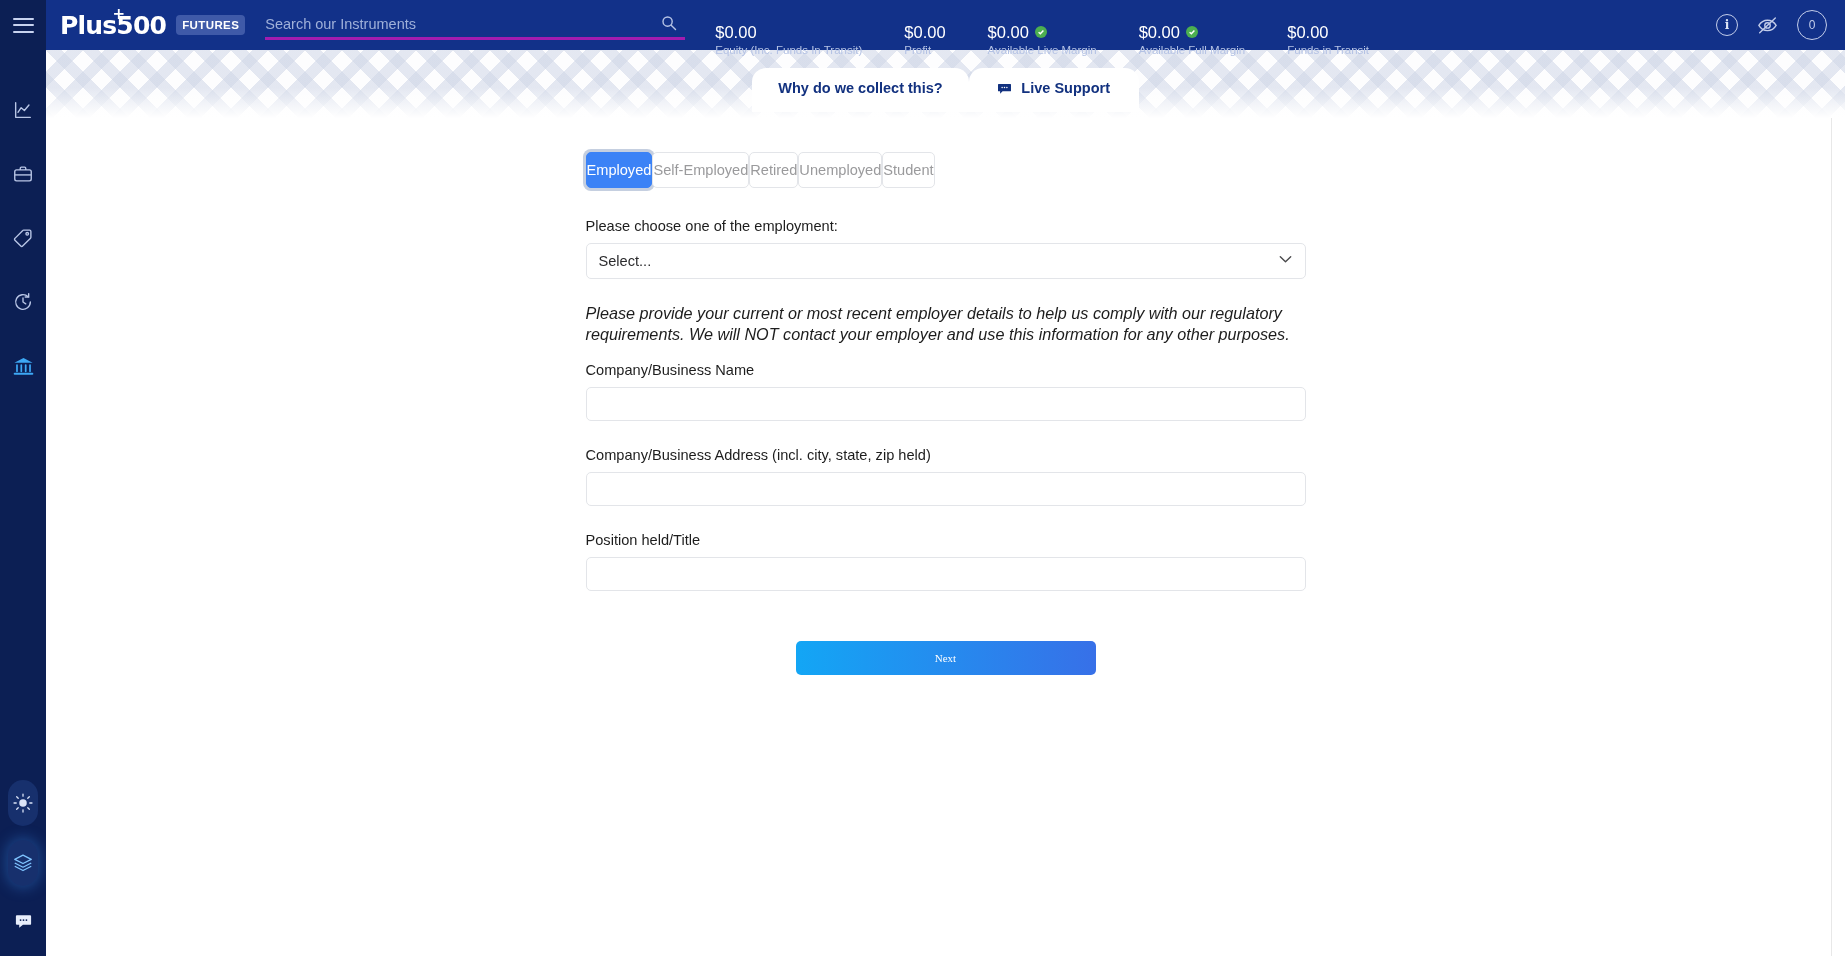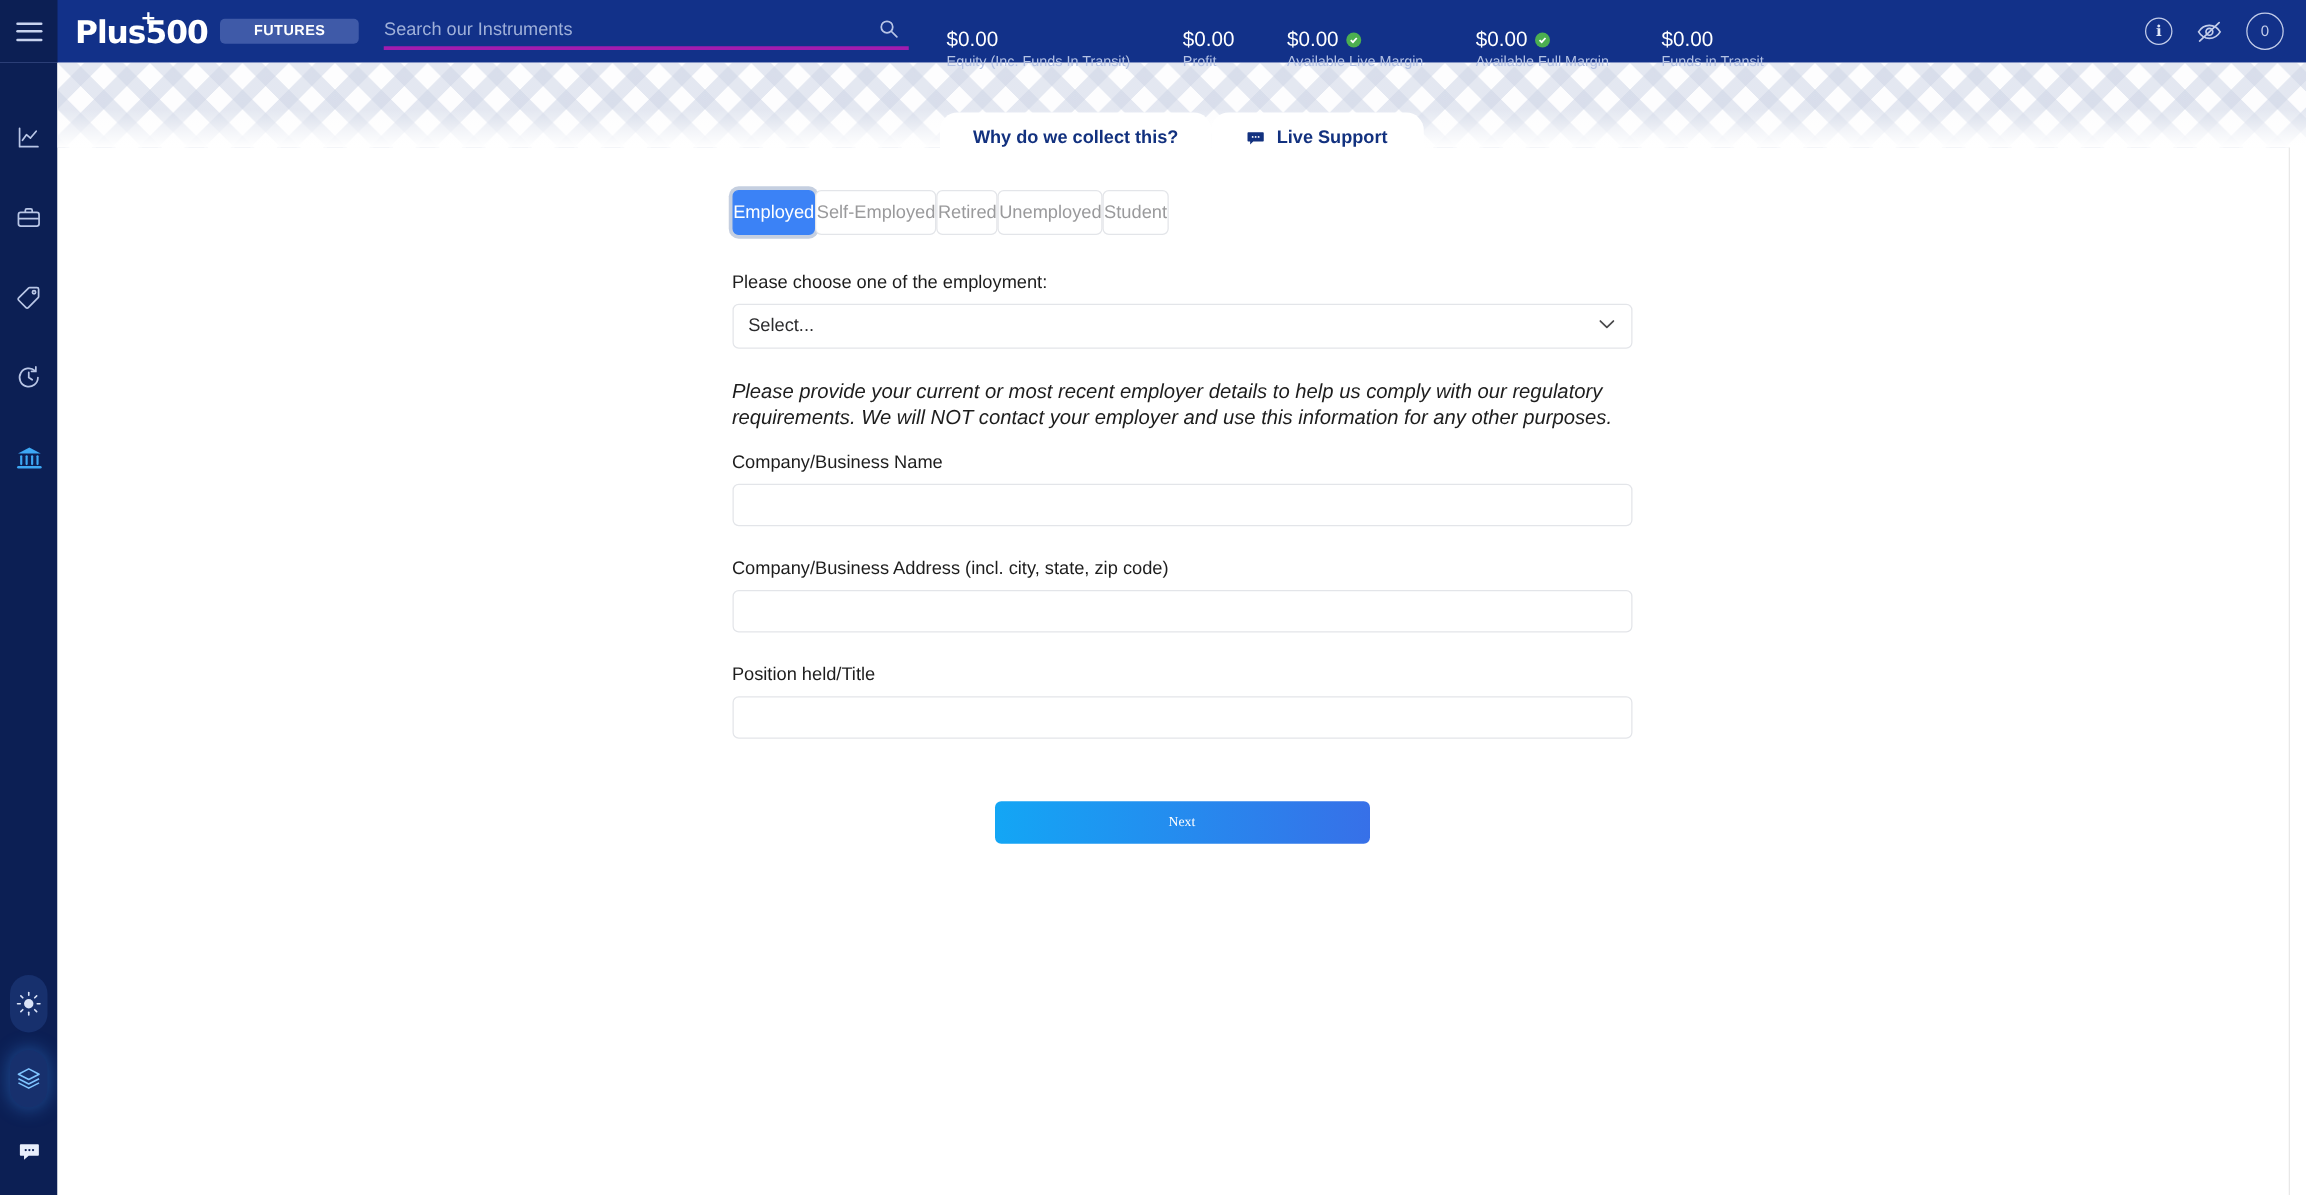--- a/index.html
+++ b/index.html
@@ -32,21 +32,21 @@
   .logo-text {
     font-size: 25px; font-weight: bold; color: #ffffff; letter-spacing: -0.8px;
     position: relative; font-family: "DejaVu Sans", sans-serif;
   }
   .logo-plus {
     position: absolute; top: -4px; right: 42px;
     color: #fff; font-size: 15px; font-weight: 900; line-height: 1;
   }
   .futures-badge {
     background: #3f5aa8; color: #ffffff; font-size: 11.5px; font-weight: bold;
-    letter-spacing: 0.4px; padding: 4px 27px; border-radius: 4px;
+    letter-spacing: 0.4px; padding: 4px 6px; border-radius: 4px;
   }
 
   .search-wrap {
     flex: 0 0 420px; margin-left: 20px; position: relative;
     border-bottom: 3px solid #a21caf; height: 30px; display: flex; align-items: center;
   }
   .search-input {
     background: transparent; border: none; outline: none;
     color: #c3cdea; font-size: 14.5px; width: 100%;
     font-family: "Liberation Sans", sans-serif;
@@ -111,21 +111,21 @@
     background-image:
       repeating-linear-gradient(45deg, rgba(207,214,230,0.55) 0 11px, rgba(255,255,255,0) 11px 26px),
       repeating-linear-gradient(-45deg, rgba(207,214,230,0.55) 0 11px, rgba(255,255,255,0) 11px 26px);
     background-size: 37px 37px, 37px 37px;
   }
   .pattern-fade {
     position: absolute; top: 0; left: 0; right: 0; height: 68px;
     background: linear-gradient(to bottom, rgba(255,255,255,0) 55%, #ffffff 100%);
   }
 
-  .tabs { position: absolute; top: 40px; left: 0; right: 0; display: flex; justify-content: center; z-index: 5; }
+  .tabs { position: absolute; top: 18px; left: 0; right: 0; display: flex; justify-content: center; z-index: 5; }
   .tab {
     background: #ffffff; color: #12317f; font-size: 14.5px; font-weight: bold;
     padding: 12px 26px 16px 26px; border-radius: 14px 14px 0 0;
     display: flex; align-items: center; gap: 9px; white-space: nowrap;
     min-width: 170px; justify-content: center;
   }
 
   .content {
     position: absolute; top: 68px; left: 0; right: 0; bottom: 0;
     display: flex; justify-content: center;
@@ -408,21 +408,21 @@
           </div>
 
           <div class="para">Please provide your current or most recent employer details to help us comply with our regulatory requirements. We will NOT contact your employer and use this information for any other purposes.</div>
 
           <div class="group">
             <div class="field-label">Company/Business Name</div>
             <input class="text-input" value="" placeholder="" style="">
           </div>
 
           <div class="group">
-            <div class="field-label">Company/Business Address (incl. city, state, zip code)</div>
+            <div class="field-label">Company/Business Address (incl. city, state, zip held)</div>
             <input class="text-input" value="" placeholder="" style="">
           </div>
 
           <div class="group">
             <div class="field-label">Position held/Title</div>
             <input class="text-input" value="" placeholder="" style="">
           </div>
 
           <div class="next-row">
             <button class="next-btn">Next</button>

